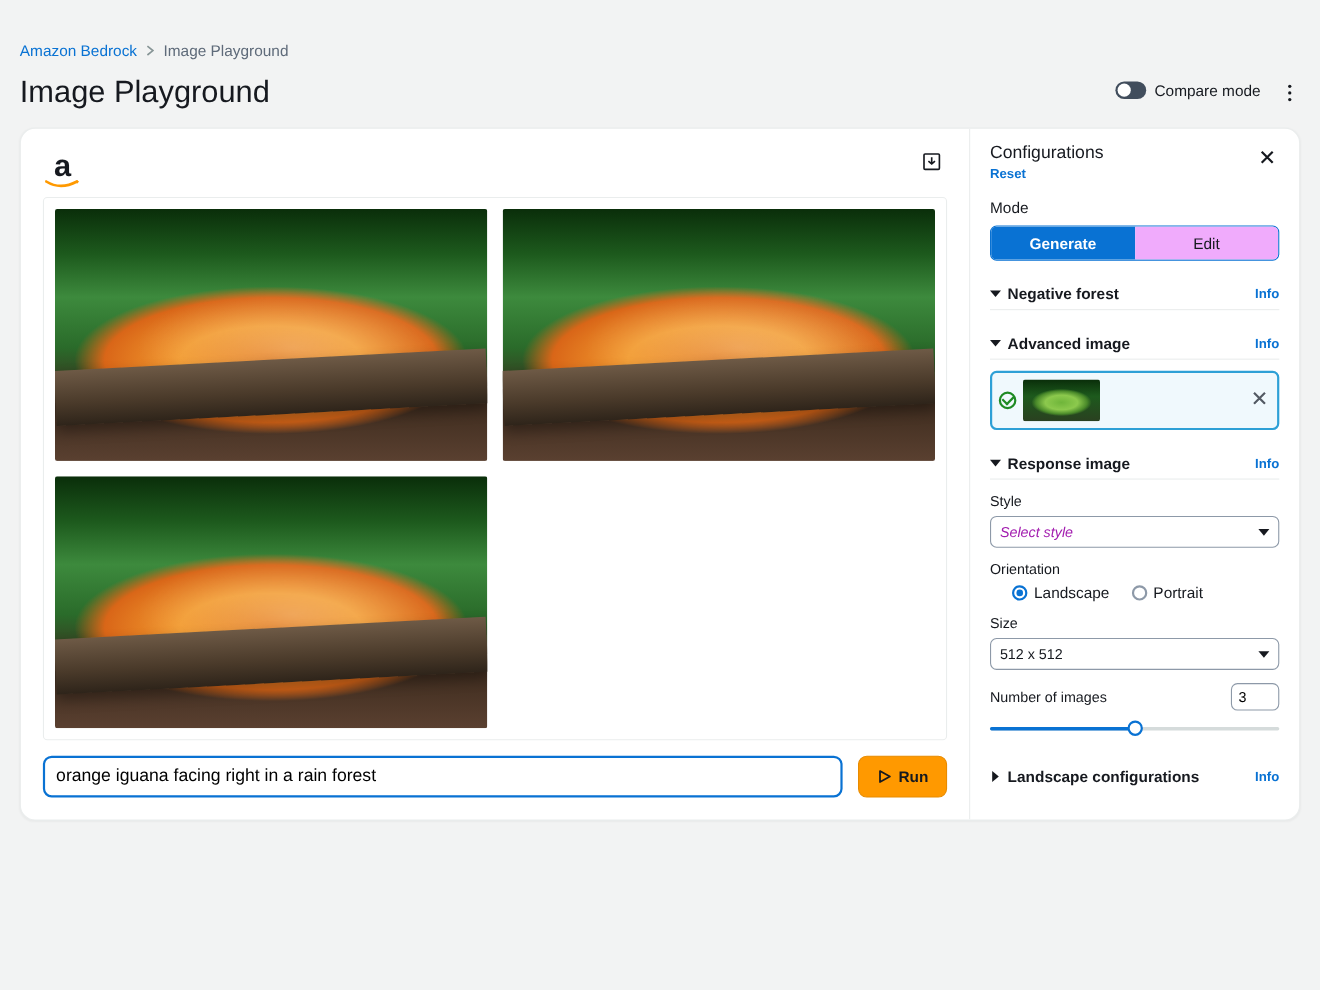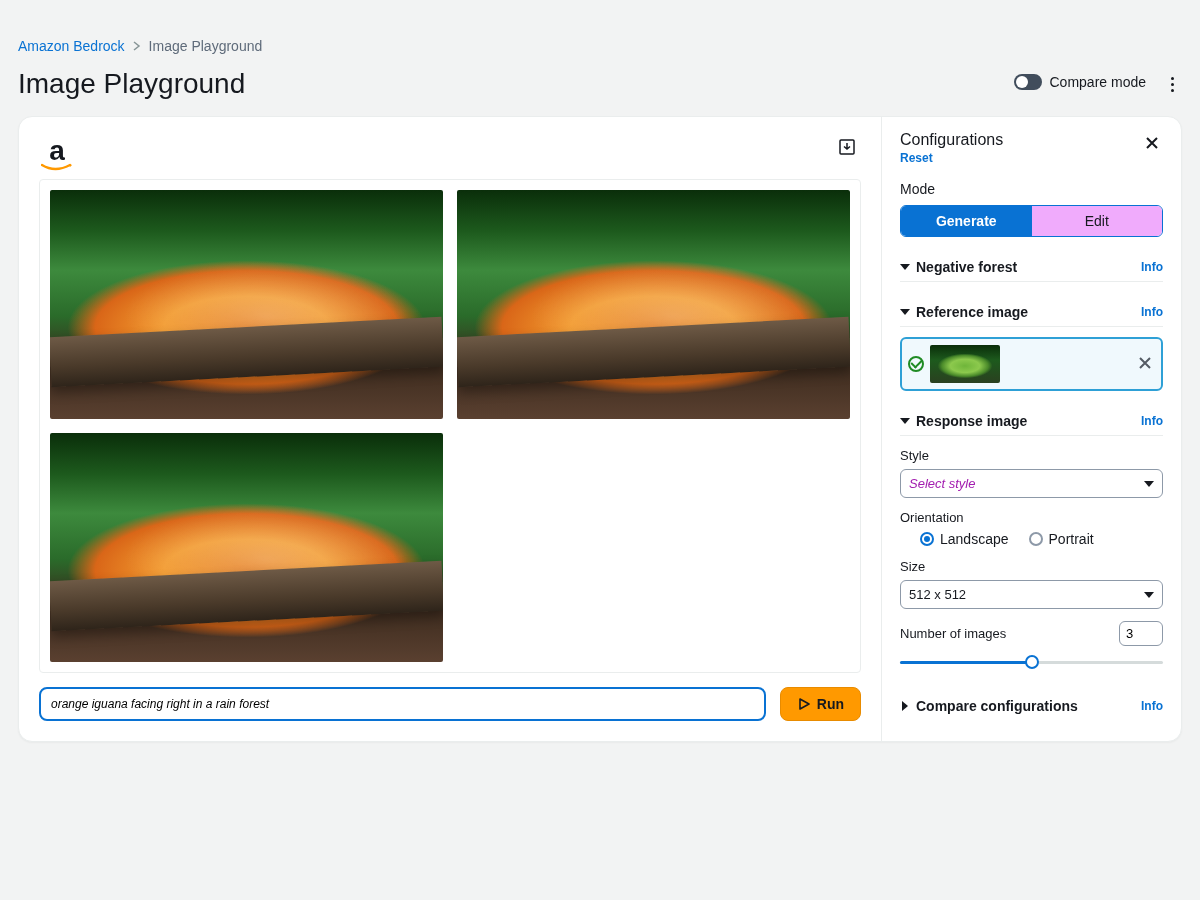--- a/index.html
+++ b/index.html
@@ -75,21 +75,21 @@
   }
   .iguana-bg::after {
     content:""; position:absolute; left:0; right:0; bottom:18%; height:22%;
     background: linear-gradient(180deg, #6e5a46 0%, #4a3a2a 60%, #2e241a 100%);
     transform: rotate(-3deg);
     box-shadow: 0 6px 12px rgba(0,0,0,0.3);
   }
   .prompt-row { display:flex; gap:14px; align-items:stretch;}
   .prompt-input {
     flex:1; border:2px solid var(--aws-blue); border-radius:8px; padding:8px 10px;
-    font-size:12px; outline:none;font-style:italic;
+    font-size:16px; outline:none;
   }
   .run-btn {
     background: var(--aws-orange-btn); border:1px solid #e88b00; color:#16191f;
     font-weight:700; border-radius:8px; padding:0 16px; display:flex; align-items:center; gap:6px;
     cursor:pointer; font-size:14px;
   }
   .run-btn svg { width:14px; height:14px;}
 
   
   .config-col { width:300px; border-left:1px solid var(--border-light); padding:14px 18px 18px 18px; font-size:14px;}
@@ -237,21 +237,21 @@
           <span class="caret"></span>
           <span>Negative forest</span>
         </div>
         <span class="info">Info</span>
       </div>
 
       
       <div class="acc-head">
         <div class="left">
           <span class="caret"></span>
-          <span>Reference image</span>
+          <span>Advanced image</span>
         </div>
         <span class="info">Info</span>
       </div>
       <div class="ref-box">
         <div class="ref-left">
           <span class="check-circle"></span>
           <div class="ref-thumb">
               <div class="ref-thumb-inner"></div>
             </div>
         </div>
@@ -303,20 +303,20 @@
           <div class="track"></div>
           <div class="track-fill" style="width:50%;"></div>
           <div class="thumb-dot" style="left:calc(50% - 7px);"></div>
         </div>
       </div>
 
       
       <div class="acc-head" style="border-bottom:none; margin-top:16px;">
         <div class="left">
           <span class="caret collapsed"></span>
-          <span>Compare configurations</span>
+          <span>Landscape configurations</span>
         </div>
         <span class="info">Info</span>
       </div>
 
     </div>
   </div>
 </div>
 
 </body></html>

